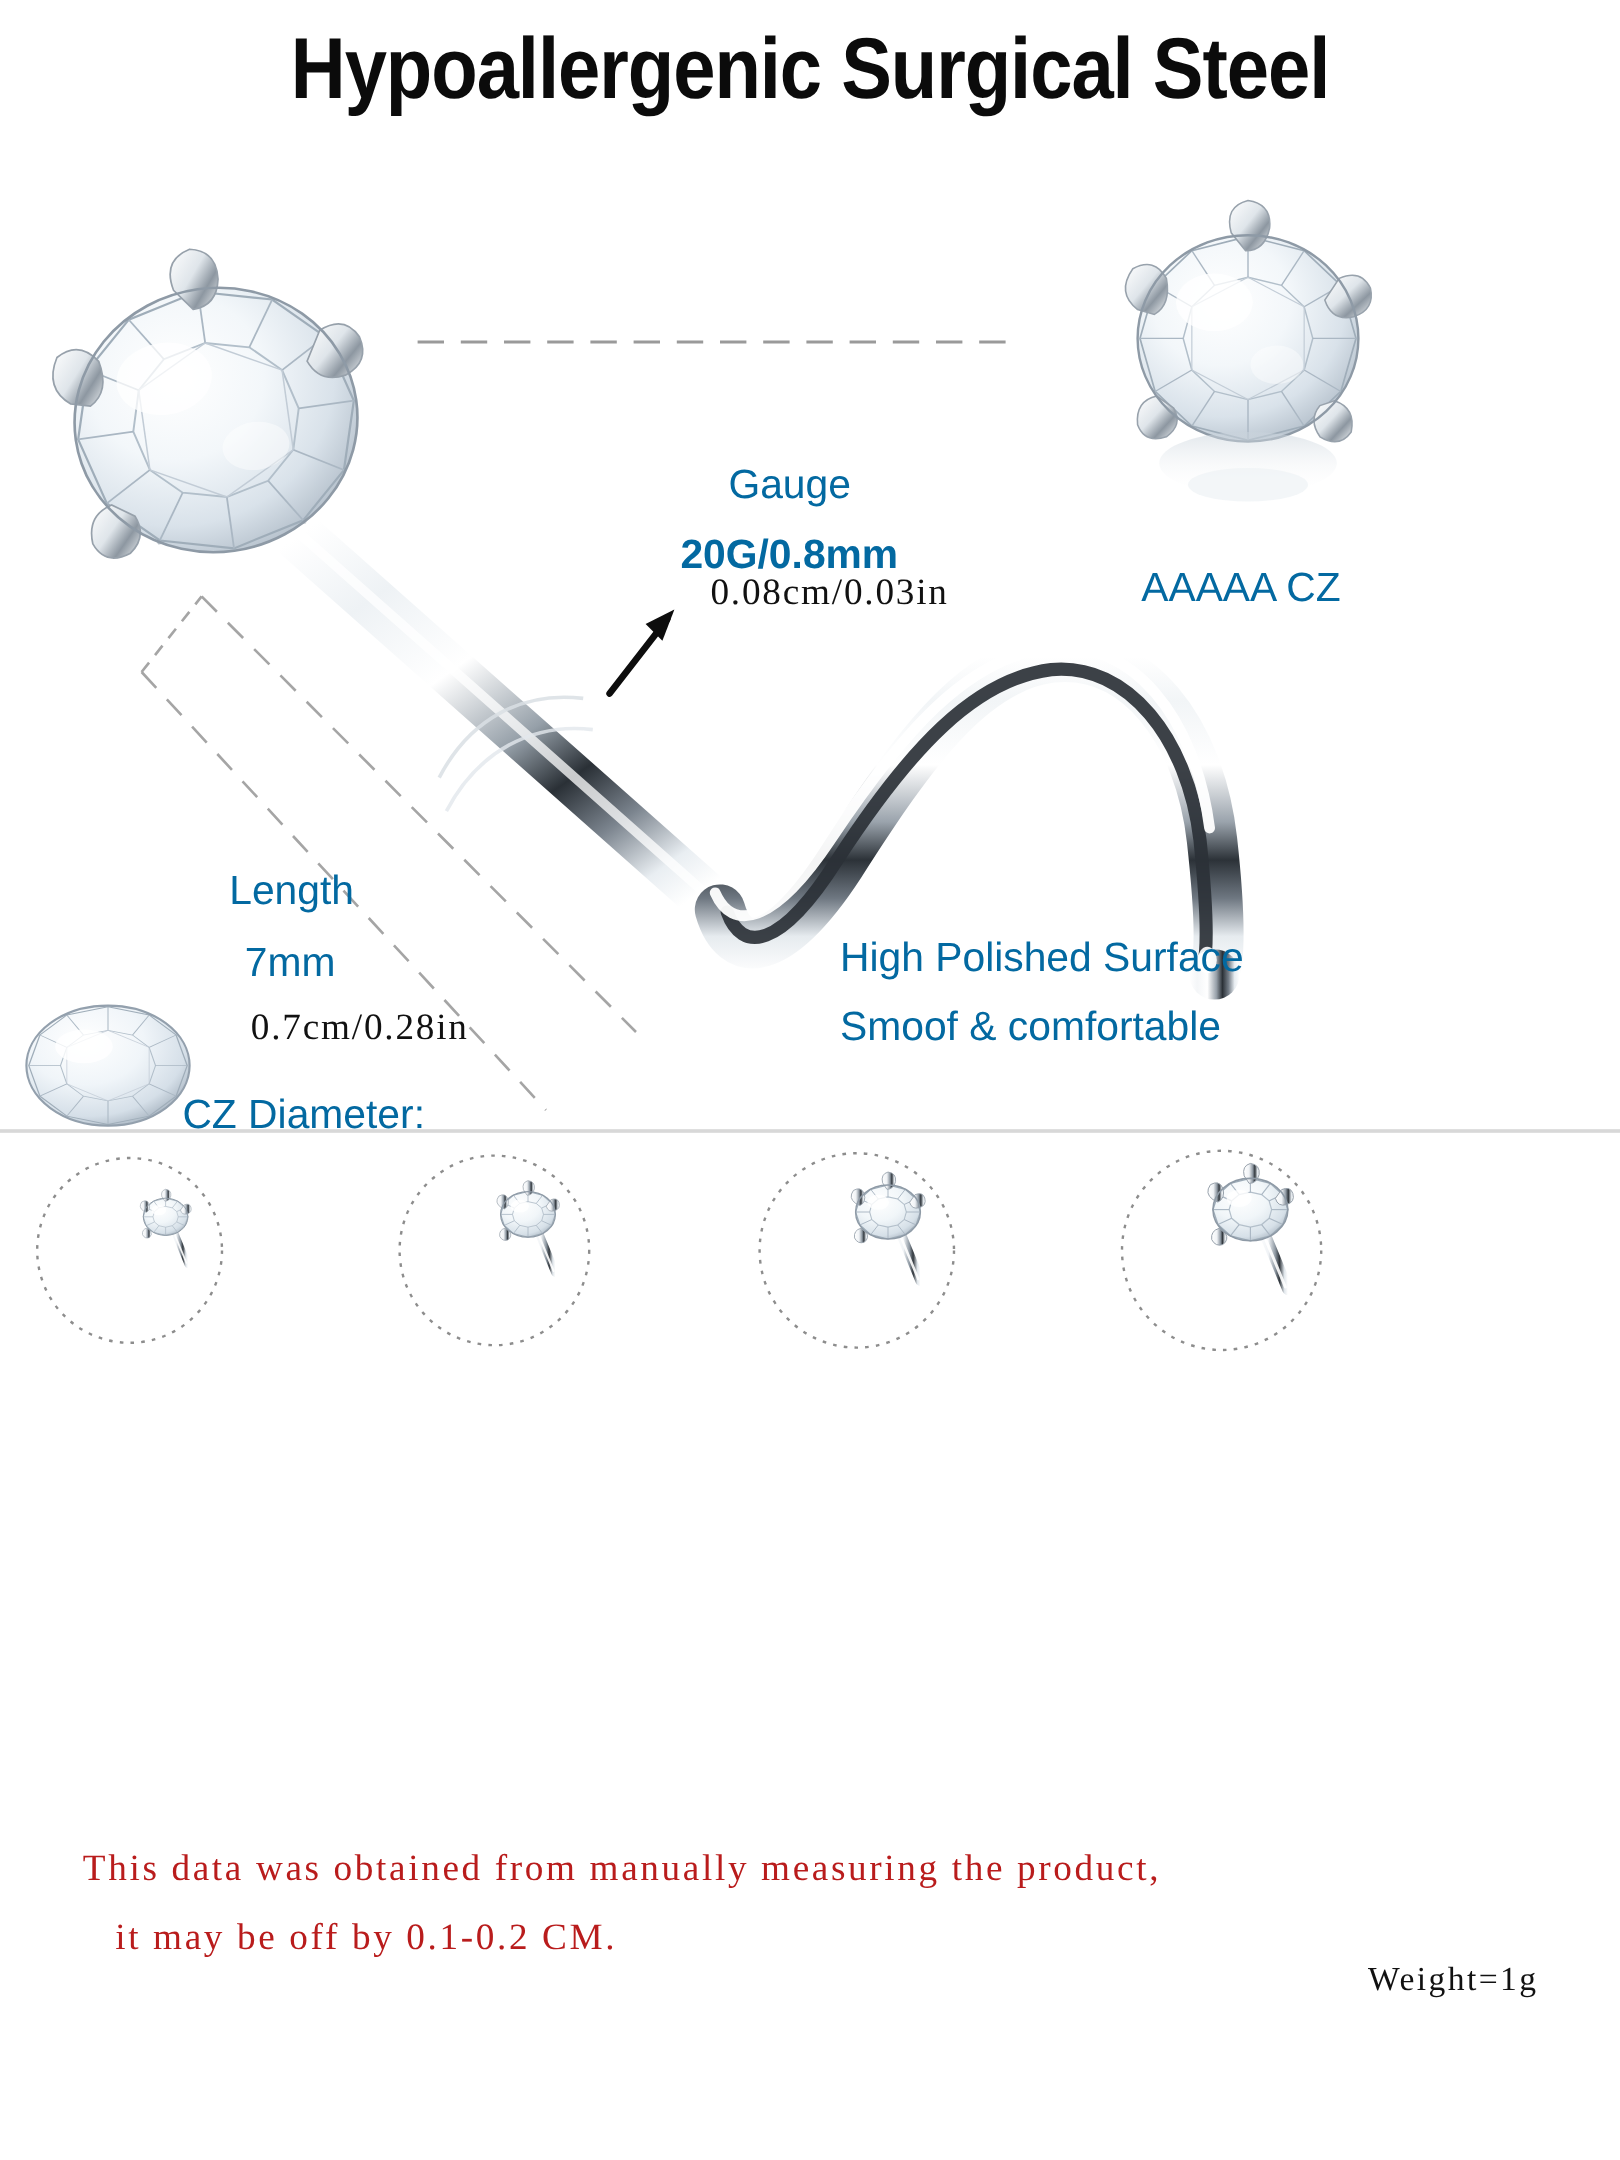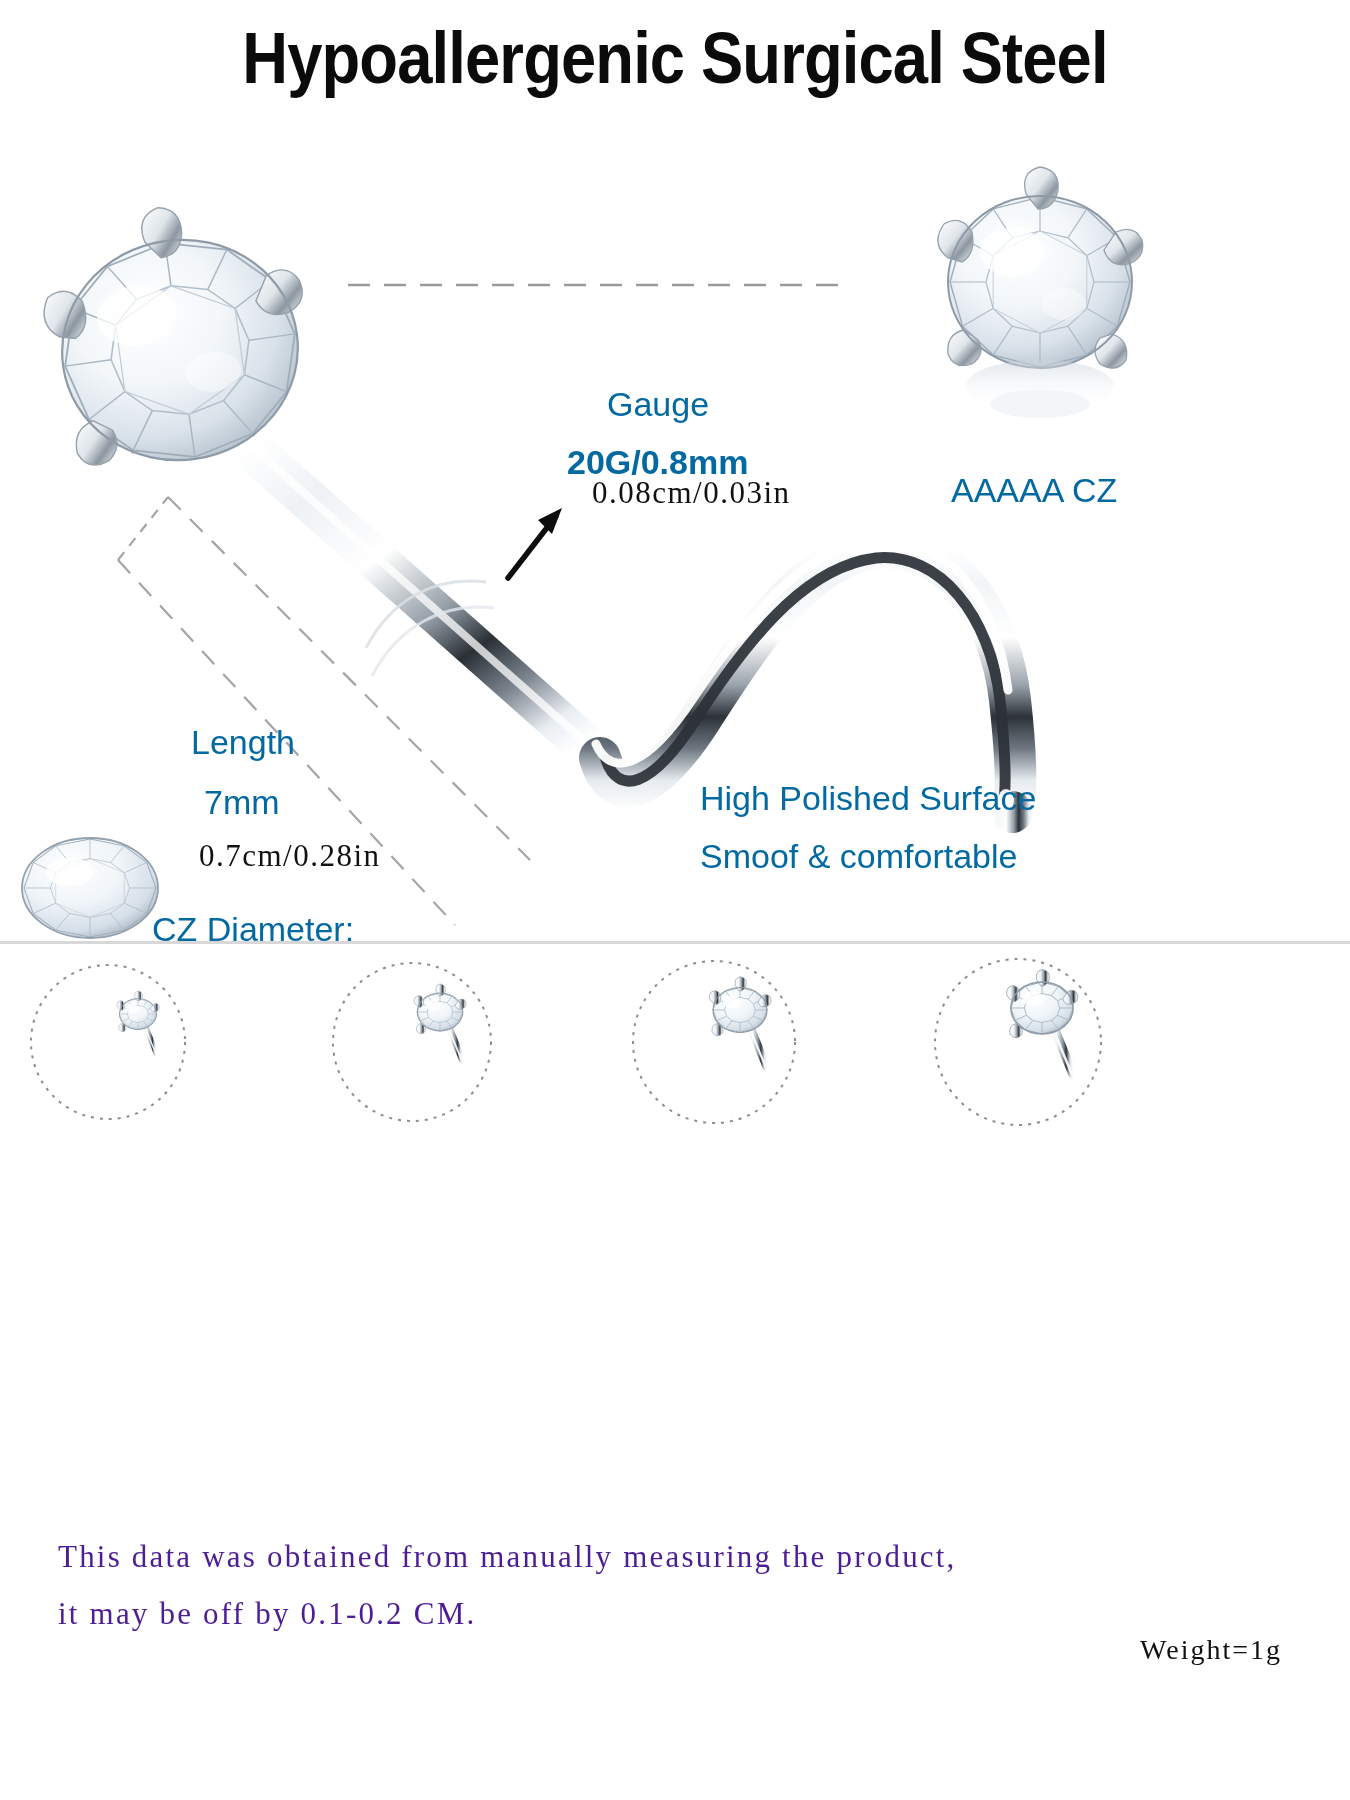--- a/index.html
+++ b/index.html
@@ -46,28 +46,28 @@
   }
 
   
   .divider{
     position:absolute;left:0;top:941px;width:1350px;height:3px;
     background:#d8d8d8;
   }
 
   
   .footer{
-    position:absolute;left:58px;top:1528px;width:1210px;
+    position:absolute;left:69px;top:1528px;width:1210px;
     font-family:"Liberation Serif",serif;
     font-size:31px;
     line-height:57px;
     letter-spacing:2.2px;
-    color:#4c1d95;
-  }
-  .footer .l2{display:block;}
+    color:#b91c1c;
+  }
+  .footer .l2{display:block;margin-left:27px;}
   .weight{
     position:absolute;right:68px;top:1634px;
     font-family:"Liberation Serif",serif;
     font-size:28px;
     letter-spacing:2px;
     color:#111;
     white-space:nowrap;
   }
   svg{display:block;overflow:visible;}
 </style>
@@ -250,21 +250,21 @@
       </g>
     </g>
   </svg>
 
   <div class="lbl" style="left:607px;top:385px;">Gauge</div>
   <div class="lbl" style="left:567px;top:443px;font-weight:bold;">20G/0.8mm</div>
   <div class="lbl-serif" style="left:592px;top:475px;font-family:Liberation Serif, serif;">0.08cm/0.03in</div>
 
   <div class="lbl" style="left:191px;top:723px;">Length</div>
   <div class="lbl" style="left:193px;top:783px;margin-left:11px;">7mm</div>
-  <div class="lbl-serif" style="left:199px;top:838px;">0.7cm/0.28in</div>
+  <div class="lbl-serif" style="left:209px;top:838px;">0.7cm/0.28in</div>
 
   <div class="lbl" style="left:951px;top:455px;margin-top:16px;">AAAAA CZ</div>
 
   <div class="lbl" style="left:700px;top:779px;text-align:center;">High Polished Surface</div>
   <div class="lbl" style="left:700px;top:837px;">Smoof &amp; comfortable</div>
 
   <div class="lbl" style="left:152px;top:910px;">CZ Diameter:</div>
 
   <div class="divider"></div>
 

